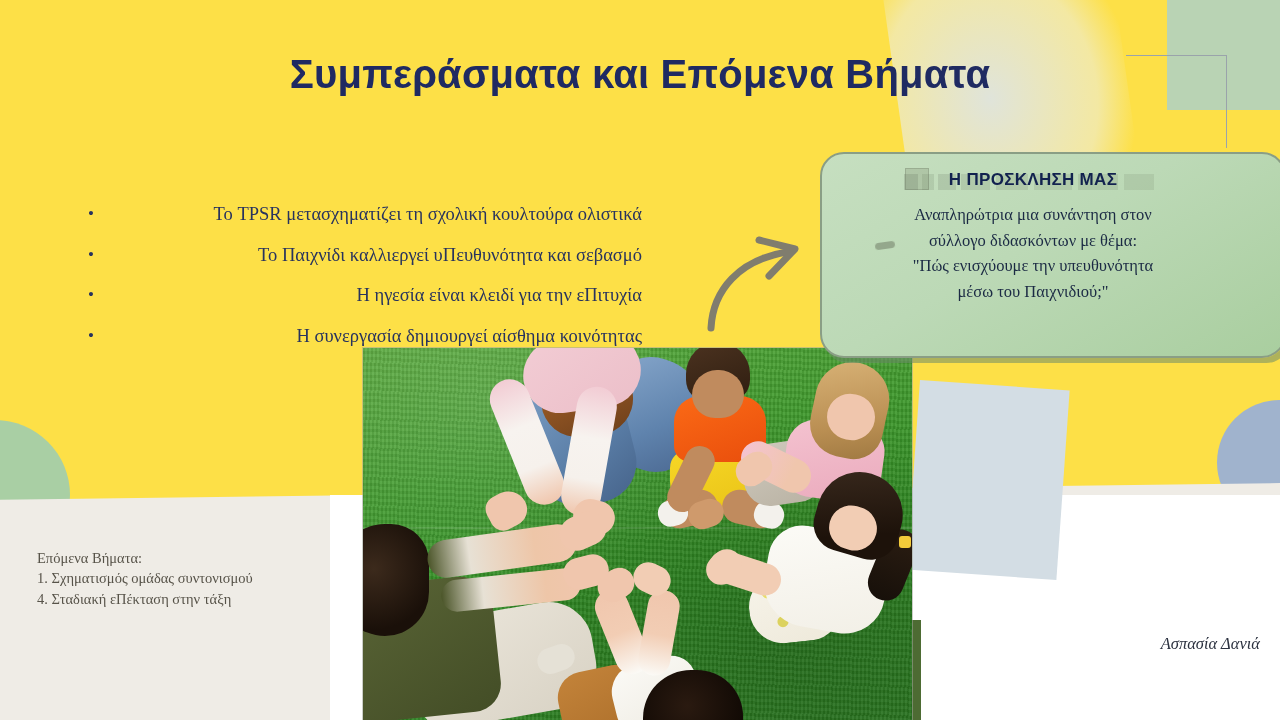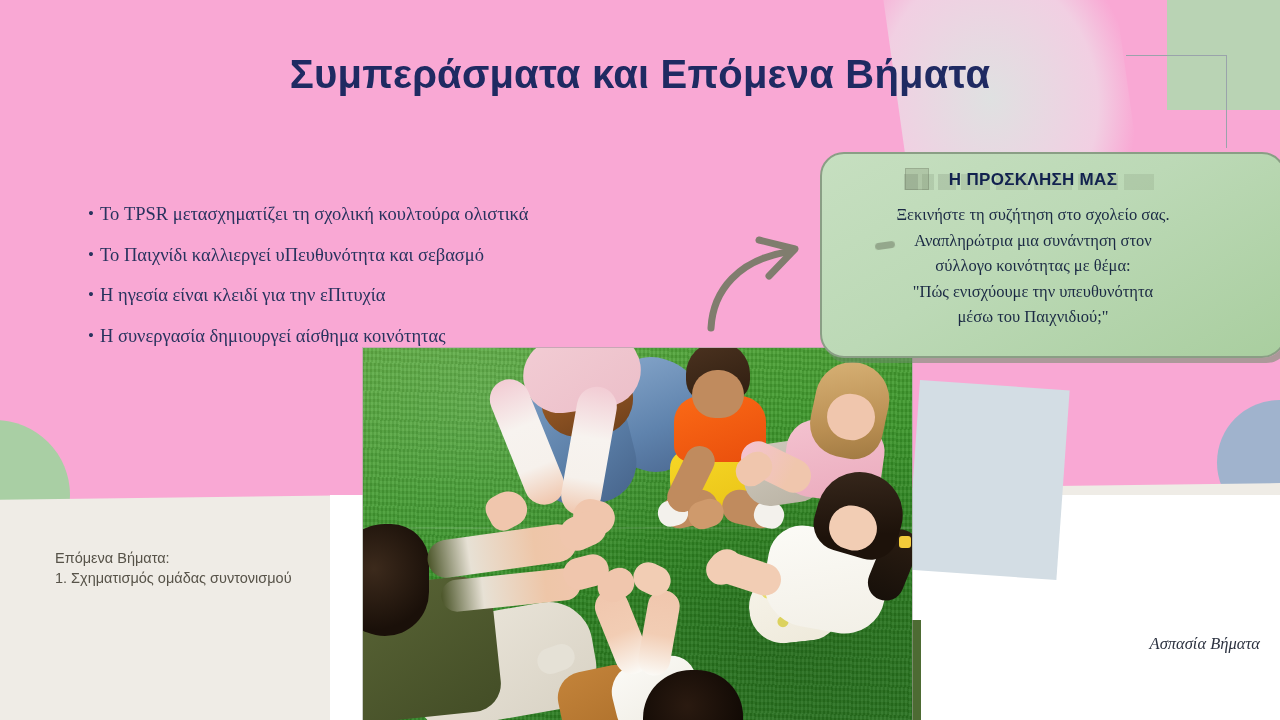--- a/index.html
+++ b/index.html
@@ -5,21 +5,21 @@
   html, body {
     margin: 0;
     padding: 0;
     background: #ffffff;
   }
   #slide {
     position: relative;
     width: 1280px;
     height: 720px;
     overflow: hidden;
-    background: #f9a8d4;
+    background: #fde047;
     font-family: "Liberation Sans", sans-serif;
   }
 
   
   .deco { position: absolute; pointer-events: none; }
 
   #bg-soft-blob {
     left: 900px; top: -40px; width: 230px; height: 300px;
     background: radial-gradient(ellipse at 40% 45%, rgba(222,228,226,0.95) 0%, rgba(235,239,238,0.55) 55%, rgba(255,255,255,0) 75%);
     transform: rotate(-8deg);
@@ -100,28 +100,28 @@
     align-items: flex-start;
     margin-bottom: 12px;
   }
   #bullets .bullet-dot {
     width: 18px;
     flex: 0 0 18px;
     text-align: center;
     font-size: 17px;
     line-height: 27px;
   }
-  #bullets .bullet-text { flex: 1 1 auto; }
+  #bullets .bullet-text { flex: 1 1 auto; text-align: right; }
 
   
   #next-steps {
     position: absolute;
-    left: 55px; top: 548px;
+    left: 37px; top: 548px;
     width: 300px;
-    font-family: Liberation Sans, sans-serif;
+    font-family: Liberation Serif, serif;
     font-size: 14.5px;
     color: #575349;
     line-height: 20.4px;
   }
 
   
   #photo-frame {
     position: absolute;
     left: 363px; top: 348px;
     width: 549px; height: 372px;
@@ -522,20 +522,21 @@
     </div>
     <div class="bullet-row">
       <span class="bullet-dot">•</span>
       <span class="bullet-text">Η συνεργασία δημιουργεί αίσθημα κοινότητας</span>
     </div>
   </div>
 
   <div id="next-steps">
     <div>Επόμενα Βήματα:</div>
     <div>1. Σχηματισμός ομάδας συντονισμού</div>
+    <div>4. Σταδιακή εΠέκταση στην τάξη</div>
   </div>
 
   <div id="photo-frame">
     <div id="photo-grass"></div>
 
     <div class="fig" id="fig-teacher" style="left:120px; top:-6px; width:230px; height:210px;">
       <div class="jeans-r"></div>
       <div class="jeans-l"></div>
       <div class="hair"></div>
       <div class="sweater"></div>
@@ -604,23 +605,22 @@
     <path d="M16 96 C 18 58, 44 28, 92 20" fill="none" stroke="#807d6e" stroke-width="7" stroke-linecap="round"></path>
     <path d="M64 8 L 100 17 L 74 44" fill="none" stroke="#807d6e" stroke-width="7" stroke-linecap="round" stroke-linejoin="round"></path>
   </svg>
 
   <div id="invite-card">
     <div id="invite-ghost"></div>
     <div id="invite-ghost-box"></div>
     <div id="invite-speck"></div>
     <div id="invite-heading">Η ΠΡΟΣΚΛΗΣΗ ΜΑΣ</div>
     <div id="invite-body">
-      <div>Ξεκινήστε τη συζήτηση στο σχολείο σας.</div>
       <div>Αναπληρώτρια μια συνάντηση στον</div>
-      <div>σύλλογο κοινότητας με θέμα:</div>
+      <div>σύλλογο διδασκόντων με θέμα:</div>
       <div>"Πώς ενισχύουμε την υπευθυνότητα</div>
       <div>μέσω του Παιχνιδιού;"</div>
     </div>
   </div>
 
-  <div id="sig-name">Ασπασία Βήματα</div>
+  <div id="sig-name">Ασπασία Δανιά</div>
 
 </div>
 
 </body></html>

